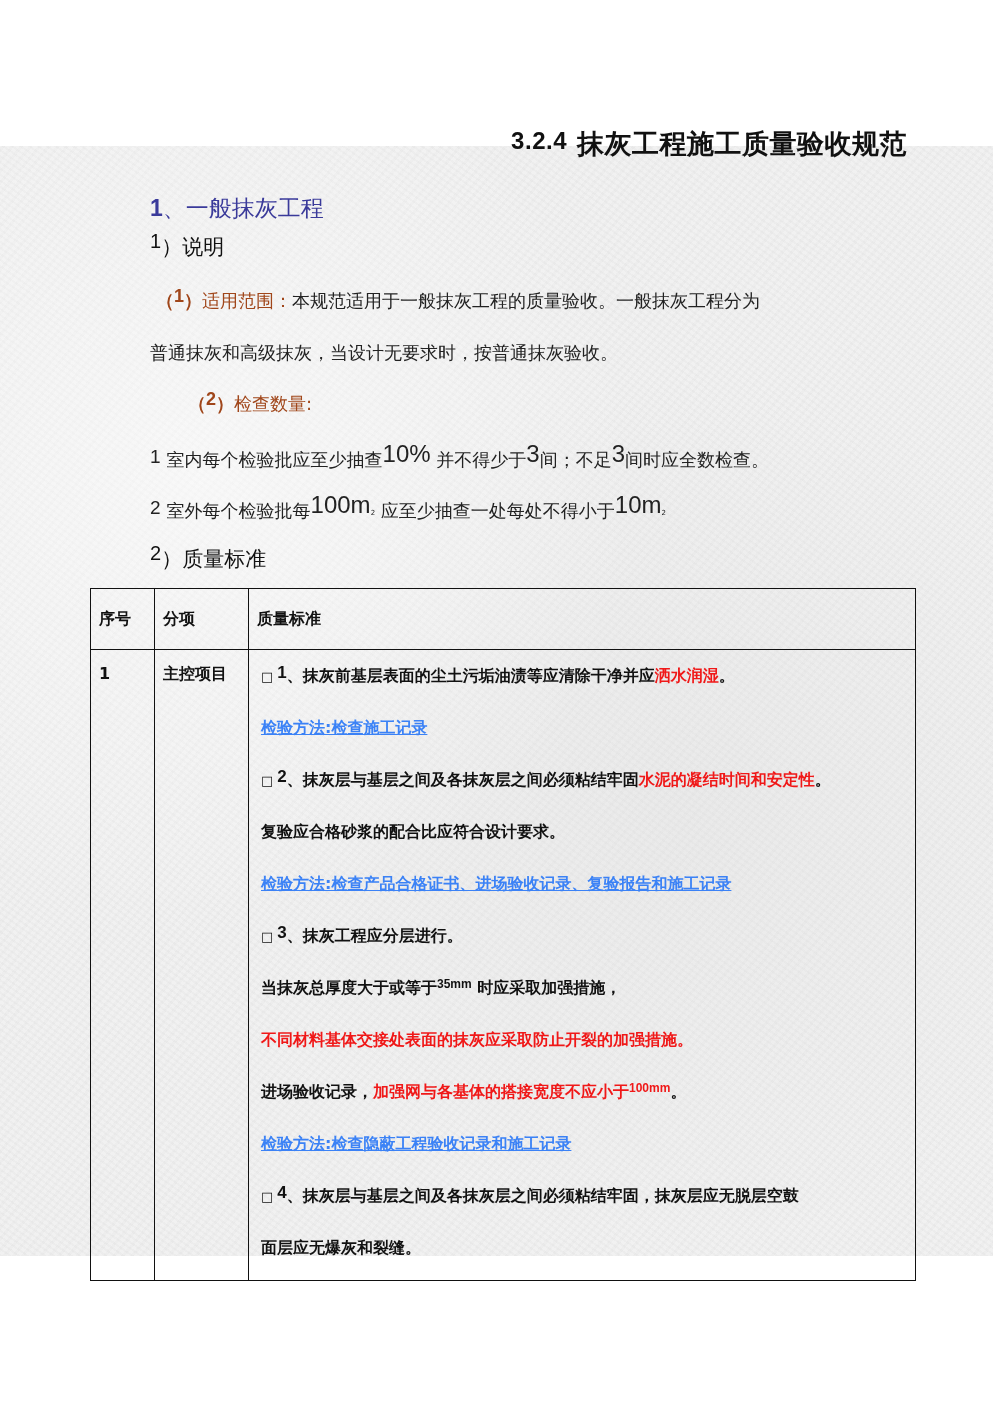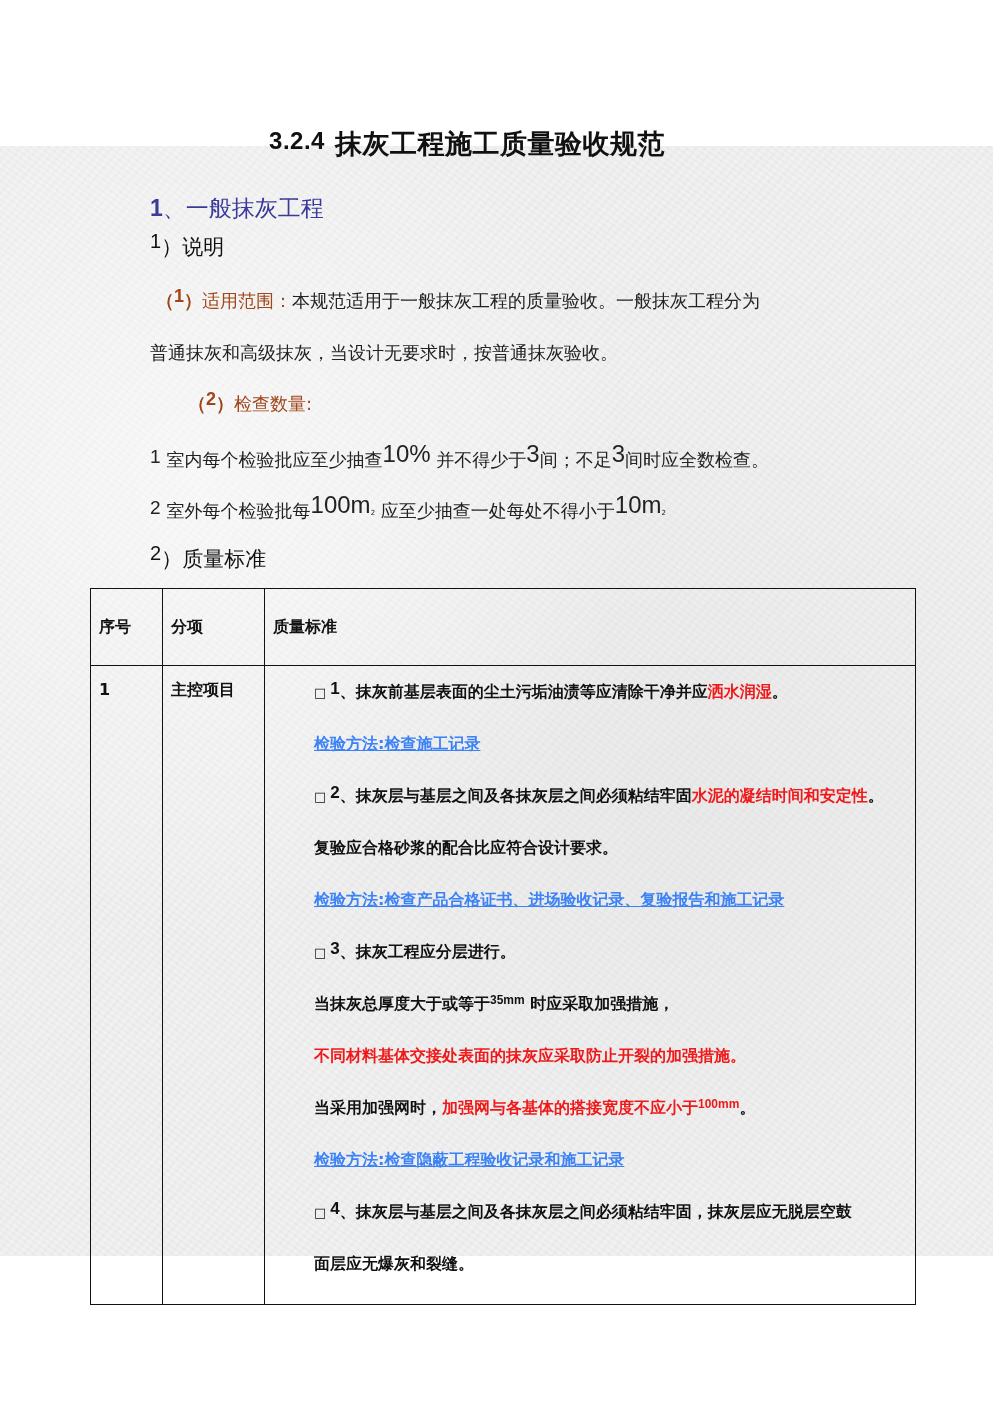--- a/index.html
+++ b/index.html
@@ -18,22 +18,22 @@
       width: 993px; height: 1110px;
       background-color: #f1f1f1;
       background-image:
         radial-gradient(circle at 20% 30%, rgba(255,255,255,0.55) 0, rgba(255,255,255,0) 40%),
         radial-gradient(circle at 70% 60%, rgba(220,220,220,0.35) 0, rgba(220,220,220,0) 45%),
         repeating-linear-gradient(35deg, rgba(0,0,0,0.018) 0 2px, rgba(255,255,255,0.02) 2px 5px),
         repeating-linear-gradient(-50deg, rgba(0,0,0,0.015) 0 3px, rgba(255,255,255,0.015) 3px 7px);
     }
     .page-title {
       position: absolute;
-      top: 126px; left: 16px; width: 902px;
-      text-align: center;
+      top: 126px; left: 5px; width: 902px;
+      text-align: right;
       font-size: 27px;
       font-weight: bold;
       color: #111;
       letter-spacing: 0.5px;
     }
     .page-title .num { font-family: "Liberation Sans", sans-serif; font-size: 24px; position: relative; top: -4px; margin-right: 10px; }
     .h1 {
       position: absolute; left: 150px; top: 193px;
       font-size: 23px; color: #3a3a9a;
     }
@@ -60,32 +60,31 @@
       left: 90px; top: 588px;
       width: 826px;
       border-collapse: collapse;
       font-size: 16px;
       font-weight: bold;
     }
     table.std td, table.std th {
       border: 1.5px solid #111;
       text-align: left;
       vertical-align: top;
-      padding: 12px;
+      padding: 4px;
     }
     table.std th { height: 52px; vertical-align: middle; padding-left: 8px; font-weight: bold; }
     .col1 { width: 51px; }
     .col2 { width: 81px; margin-left: 25px; }
     .cell-pad { padding: 14px 0 0 8px !important; }
     .line {
       height: 52px;
       line-height: 24px;
       white-space: nowrap;
       padding-left: 8px;
-      margin-left: 29px;
     }
     .red { color: #f01818; }
     .green { color: #3b82f6; text-decoration: underline; }
     .box { font-weight: normal; font-size: 13px; margin-right: 4px; }
     .inum { font-family: "Liberation Sans", sans-serif; font-size: 17px; position: relative; top: -3px; }
     .mm { font-family: "Liberation Sans", sans-serif; font-size: 12px; position: relative; top: -5px; }
   </style>
 </head>
 <body>
 
@@ -147,21 +146,21 @@
         <div class="line">复验应合格砂浆的配合比应符合设计要求。</div>
         <div class="line green">检验方法:检查产品合格证书、进场验收记录、复验报告和施工记录</div>
         <div class="line">
           <span class="box">□</span><span class="inum">3</span><span>、抹灰工程应分层进行。</span>
         </div>
         <div class="line">
           <span>当抹灰总厚度大于或等于</span><span class="mm">35mm</span><span> 时应采取加强措施，</span>
         </div>
         <div class="line red">不同材料基体交接处表面的抹灰应采取防止开裂的加强措施。</div>
         <div class="line">
-          <span>当采用加强网时，</span><span class="red">加强网与各基体的搭接宽度不应小于</span><span class="red mm">100mm</span><span>。</span>
+          <span>进场验收记录，</span><span class="red">加强网与各基体的搭接宽度不应小于</span><span class="red mm">100mm</span><span>。</span>
         </div>
         <div class="line green">检验方法:检查隐蔽工程验收记录和施工记录</div>
         <div class="line">
           <span class="box">□</span><span class="inum">4</span><span>、抹灰层与基层之间及各抹灰层之间必须粘结牢固，抹灰层应无脱层空鼓</span>
         </div>
         <div class="line" style="height:40px;">面层应无爆灰和裂缝。</div>
       </td>
     </tr>
   </tbody>
 </table>

